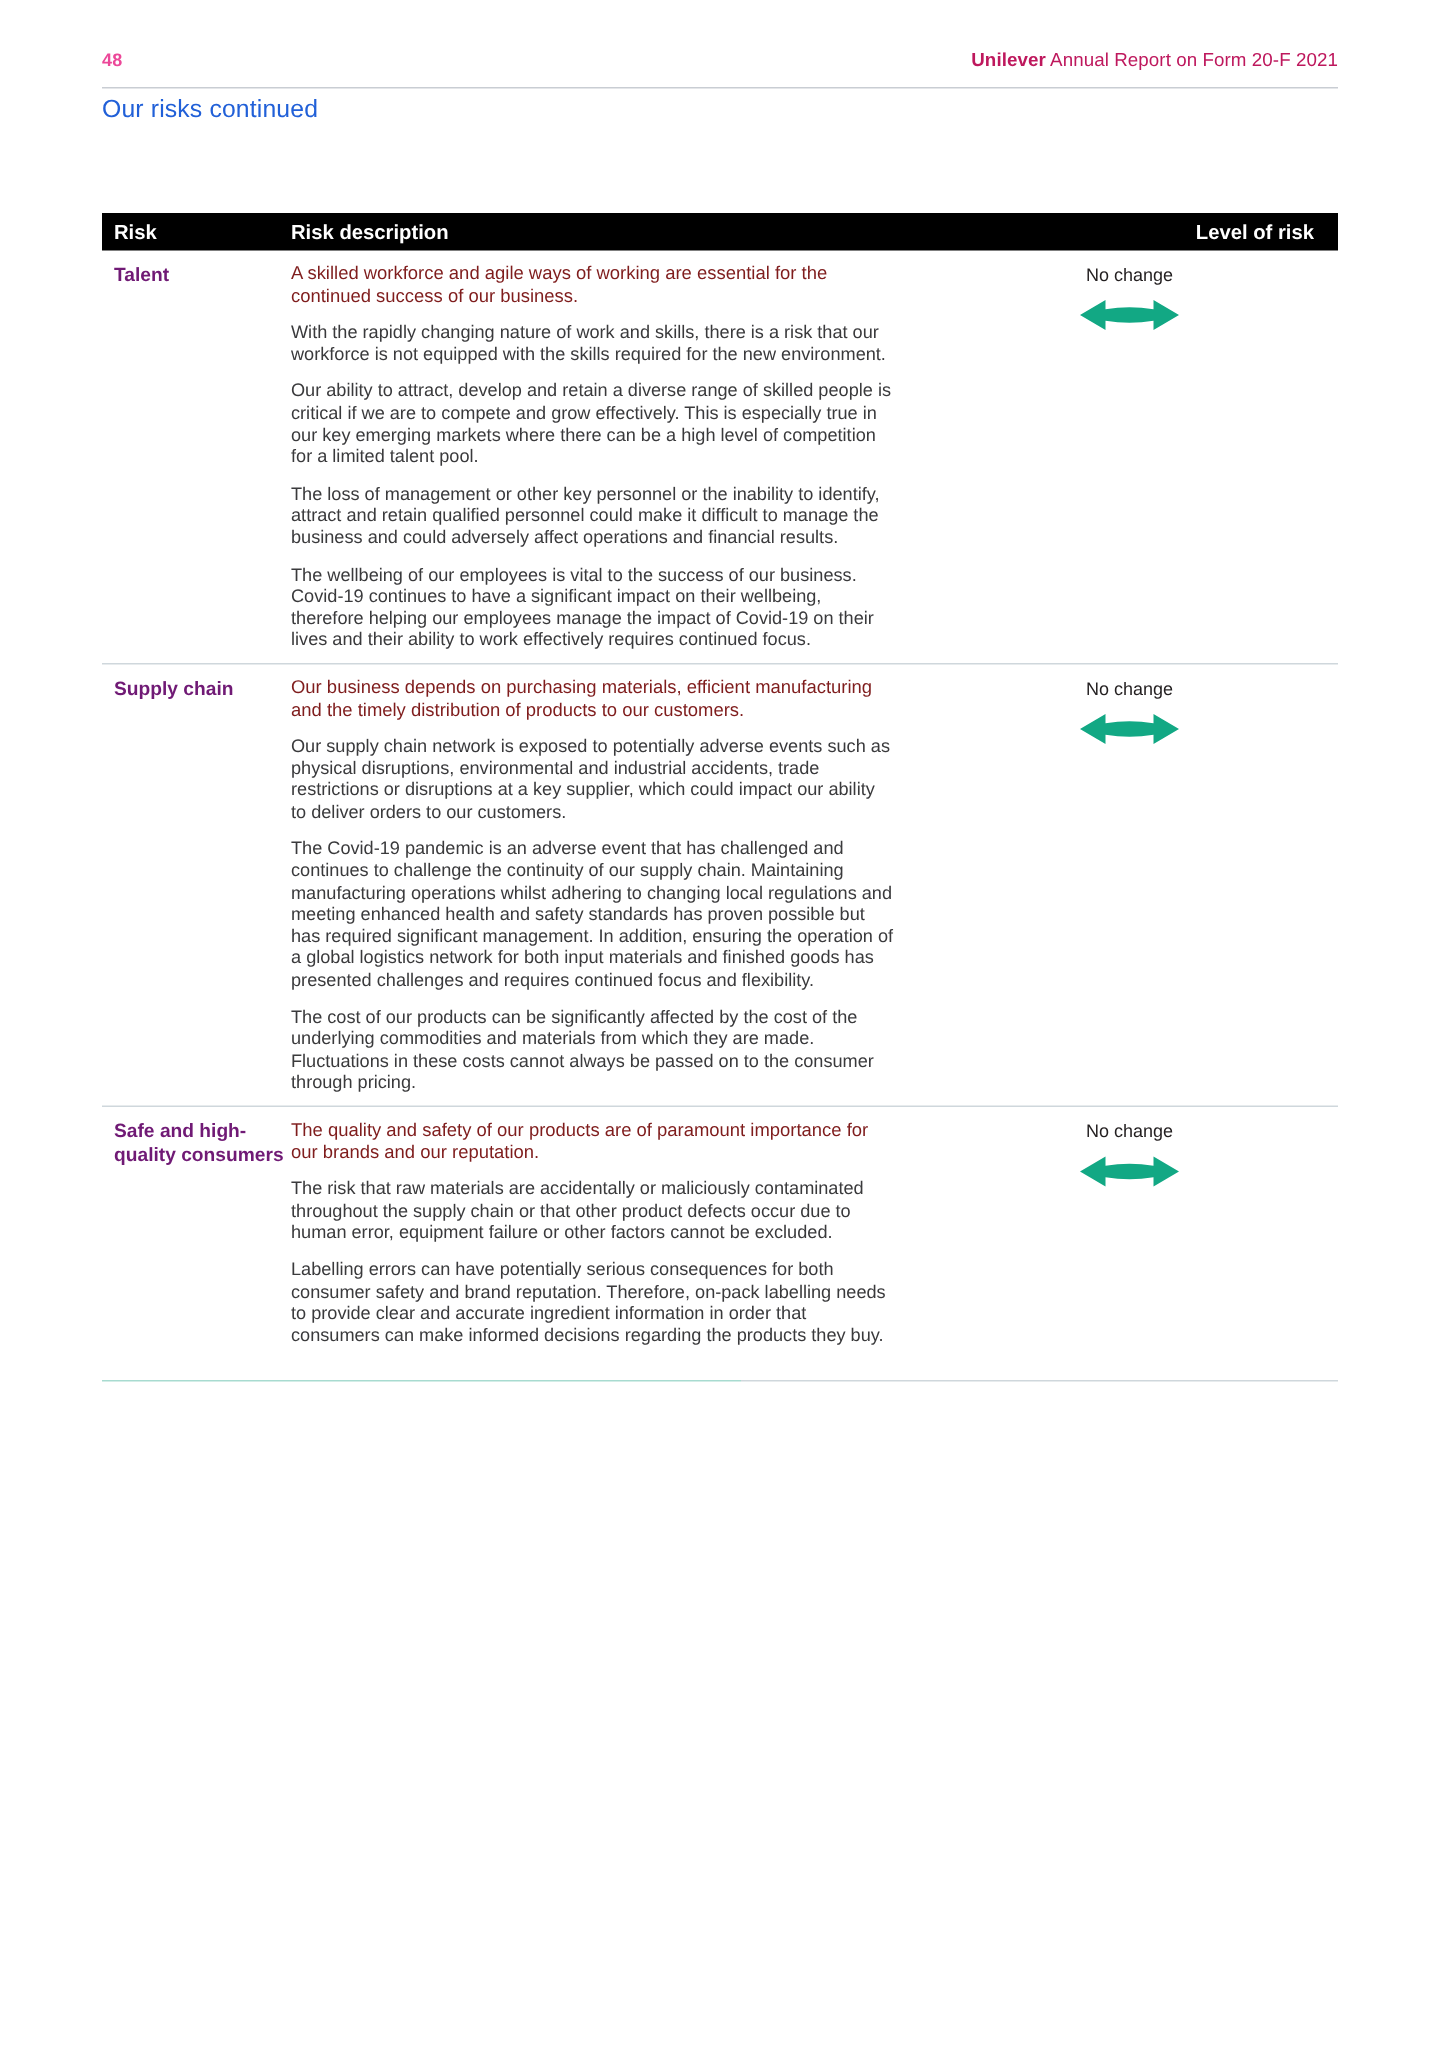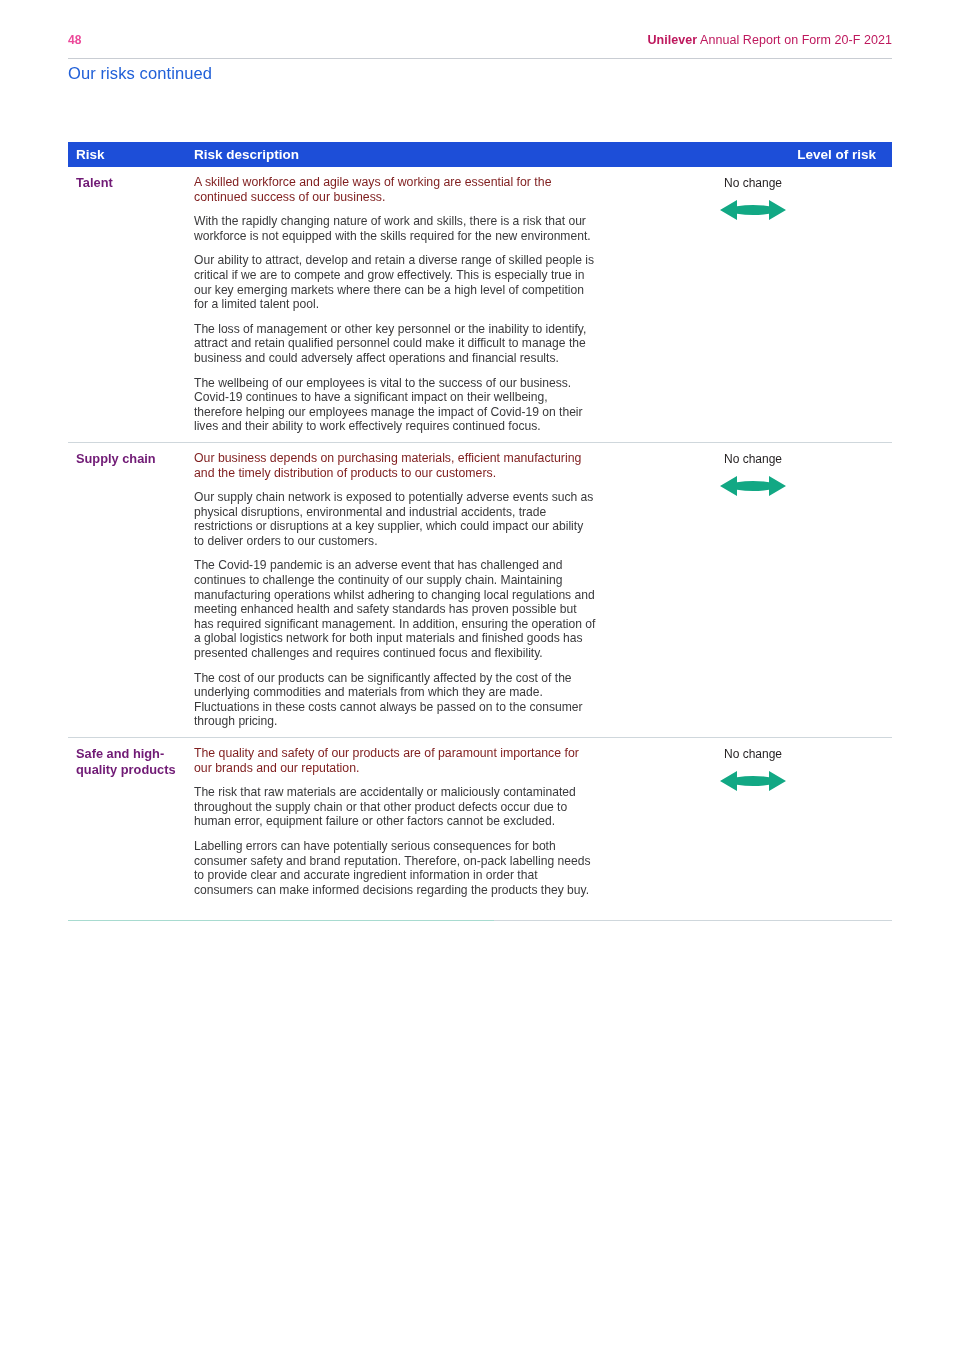--- a/index.html
+++ b/index.html
@@ -59,21 +59,21 @@
 
   
   .risk-table {
     position: absolute;
     left: 68px;
     top: 142px;
     width: 824px;
   }
   .thead {
     display: flex;
-    background: #1d4ed8;
+    background: #000000;
     height: 25px;
     align-items: center;
     color: #ffffff;
     font-weight: bold;
     font-size: 13.5px;
   }
   .col-risk   { width: 126px; padding-left: 8px; box-sizing: border-box; }
   .col-desc   { width: 420px; }
   .col-level  { flex: 1; text-align: right; padding-right: 16px; }
 
@@ -193,21 +193,21 @@
         <div class="level-label">No change</div>
         <div class="level-arrow">
           <svg width="66" height="22" viewBox="0 0 66 22" aria-hidden="true">
             <path d="M0 11 L17 1 L17 7.2 Q33 4.6 49 7.2 L49 1 L66 11 L49 21 L49 14.8 Q33 17.4 17 14.8 L17 21 Z" fill="#12a884"></path>
           </svg>
         </div>
       </div>
     </div>
 
     <div class="trow last">
-      <div class="cell-risk">Safe and high-quality products</div>
+      <div class="cell-risk">Safe and high-quality consumers</div>
       <div class="cell-desc">
         <p class="lead">The quality and safety of our products are of paramount importance for our brands and our reputation.</p>
         <p class="para">The risk that raw materials are accidentally or maliciously contaminated throughout the supply chain or that other product defects occur due to human error, equipment failure or other factors cannot be excluded.</p>
         <p class="para last">Labelling errors can have potentially serious consequences for both consumer safety and brand reputation. Therefore, on-pack labelling needs to provide clear and accurate ingredient information in order that consumers can make informed decisions regarding the products they buy.</p>
       </div>
       <div class="cell-level">
         <div class="level-label">No change</div>
         <div class="level-arrow">
           <svg width="66" height="22" viewBox="0 0 66 22" aria-hidden="true">
             <path d="M0 11 L17 1 L17 7.2 Q33 4.6 49 7.2 L49 1 L66 11 L49 21 L49 14.8 Q33 17.4 17 14.8 L17 21 Z" fill="#12a884"></path>

